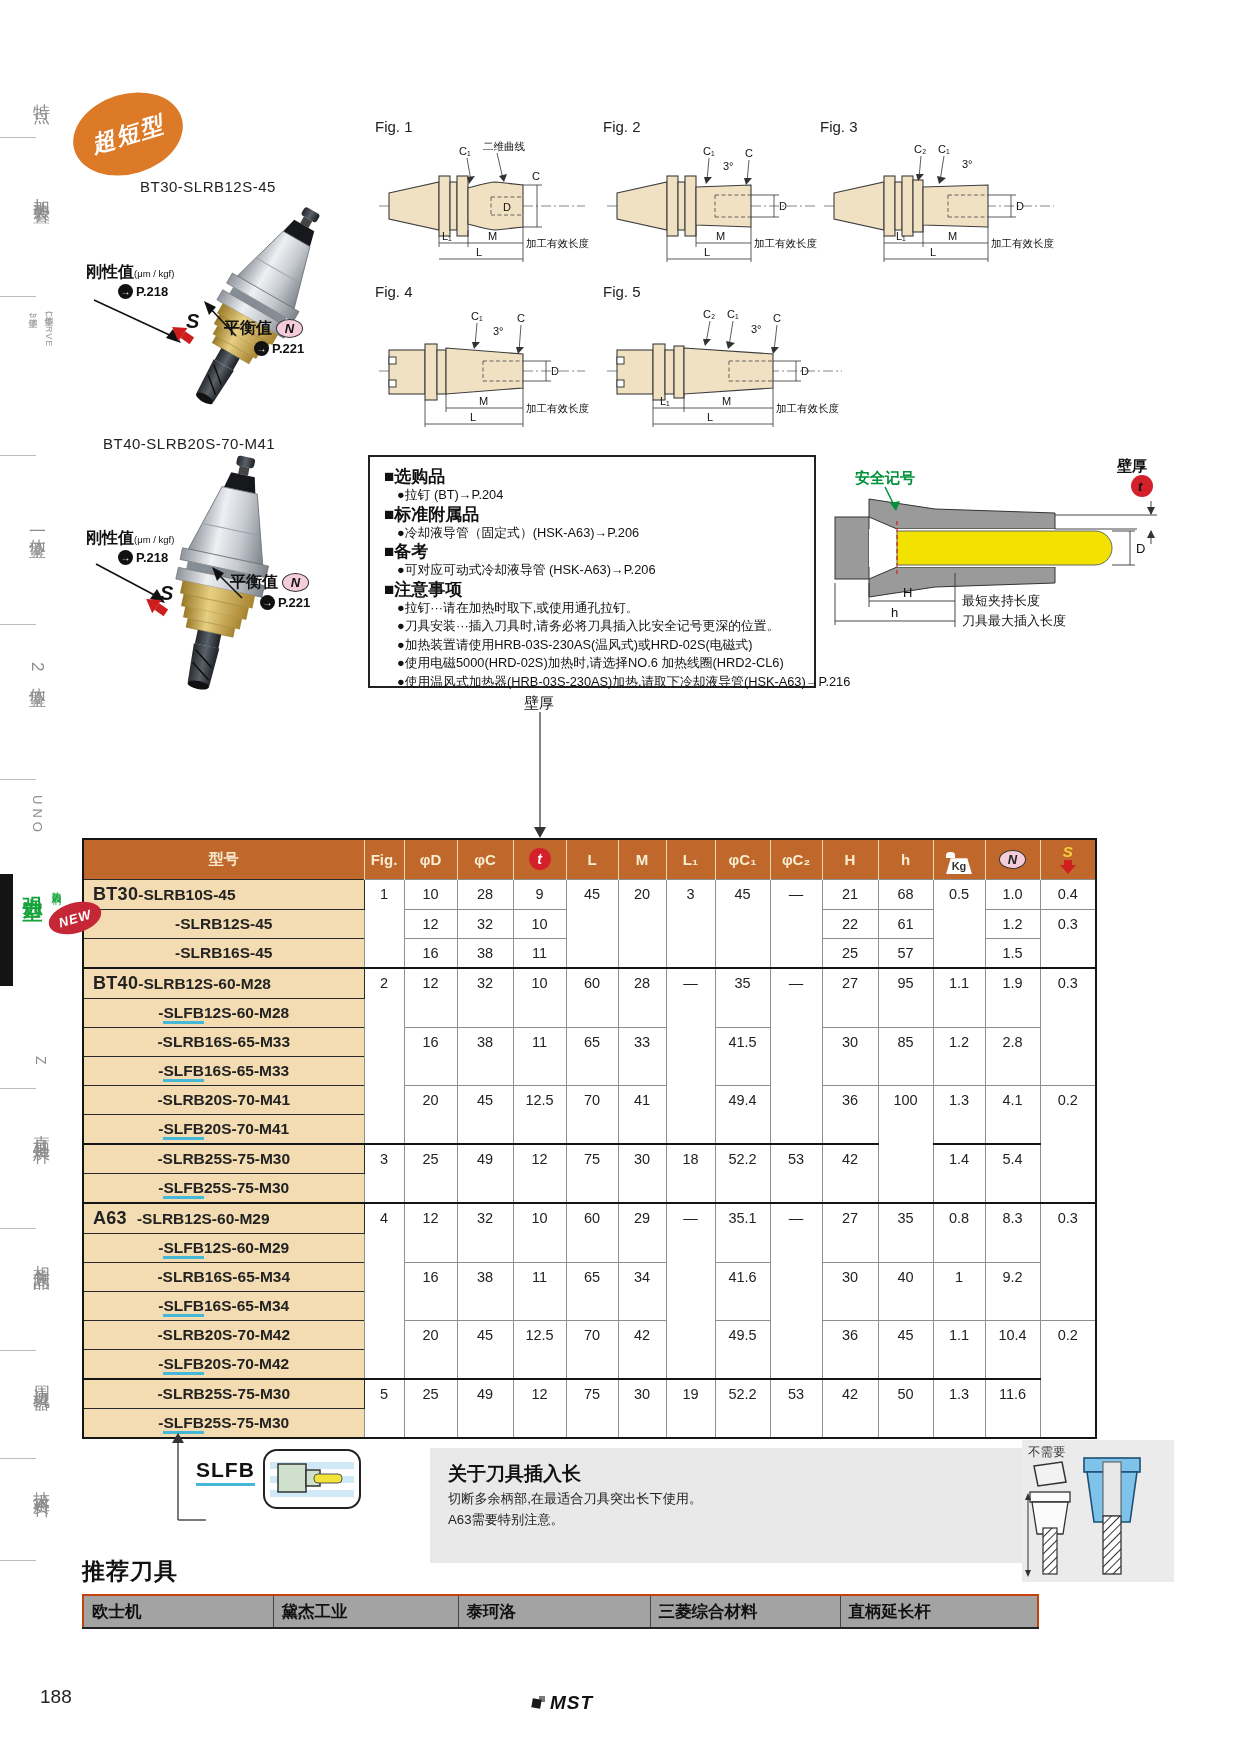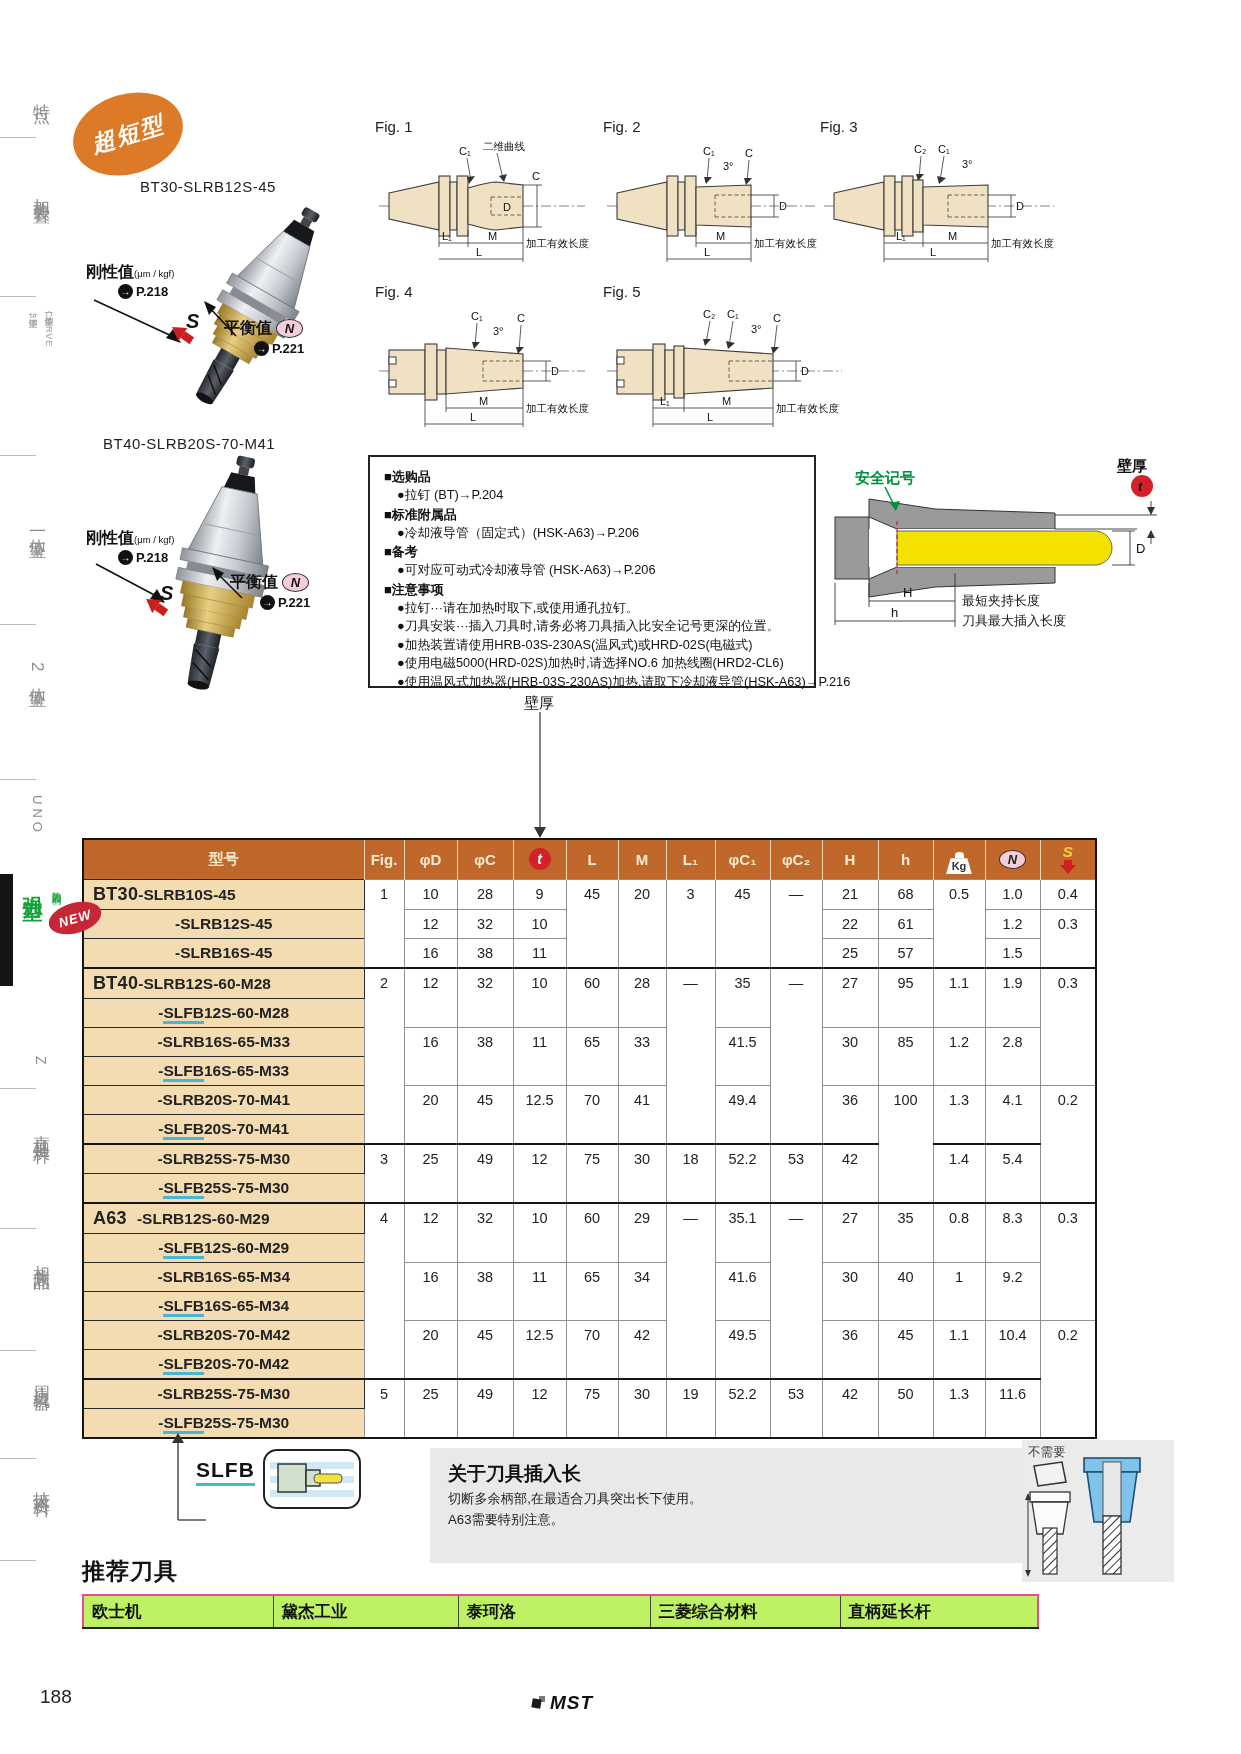--- a/index.html
+++ b/index.html
@@ -43,21 +43,21 @@
   .figsvg .body{fill:#f1e1c3;stroke:#3c3c3c;stroke-width:1.1}
   .figsvg .cl{stroke:#666;stroke-width:.8;stroke-dasharray:10 3 2 3}
   .figsvg .dsh{stroke:#555;stroke-width:.9;stroke-dasharray:4 2.5;fill:none}
   .figsvg .tn{stroke:#333;stroke-width:.8;fill:none}
   .figsvg text{font-size:11px;fill:#111}
   .figsvg .lbl{font-size:10.5px}
 
   
   #notes{position:absolute;left:368px;top:455px;width:448px;height:233px;border:2px solid #222;background:#fff;
          padding:10px 6px 0 14px}
-  .nb-t{font-weight:800;font-size:13px;line-height:19px}
+  .nb-t{font-weight:800;font-size:17px;line-height:19px}
   .nb-i{font-size:12.8px;line-height:18.5px;padding-left:13px;white-space:nowrap}
 
   
   .safety text{font-size:13px;fill:#111}
   .safety .grn{fill:#00913a;font-weight:700;font-size:15px}
   .safety .wt{font-size:15px;font-weight:700}
   .safety .tn{stroke:#333;stroke-width:.9;fill:none}
 
   
   #spec-table{position:absolute;left:82px;top:838px;border-collapse:collapse;table-layout:fixed;border:2px solid #151515}
@@ -69,21 +69,21 @@
                  vertical-align:top;line-height:28px;color:#222}
   #spec-table td.mcell{background:#f3dcb2;font-weight:700;font-size:15.5px;border-color:#2a2a2a}
   #spec-table td.mcell.has-pfx{text-align:left;padding-left:9px}
   .mpfx{font-size:18px;letter-spacing:.3px}
   .ucyan{display:inline-block;line-height:1.05;border-bottom:3px solid #45b8d8}
   #spec-table tr.gs td{border-top:2px solid #151515}
   .tc{display:inline-flex;width:22px;height:22px;border-radius:50%;background:#d3202a;color:#fff;font-style:italic;
       font-weight:700;align-items:center;justify-content:center;font-size:14px;vertical-align:middle}
   .nc{display:inline-flex;width:27px;height:19px;border-radius:50%;background:#f5cdd9;color:#222;border:1.5px solid #333;
       align-items:center;justify-content:center;font-size:13px;font-style:italic;vertical-align:middle}
-  .kgicon{display:inline-flex;flex-direction:column;align-items:center;line-height:1}
+  .kgicon{display:inline-flex;flex-direction:column;line-height:1}
   .kgknob{width:9px;height:6px;background:#fff;border-radius:50% 50% 0 0}
   .kgbody{display:flex;width:26px;height:16px;background:#fff;color:#333;
           clip-path:polygon(18% 0,82% 0,100% 100%,0 100%);align-items:center;justify-content:center;
           font-size:11px;font-weight:700}
   .sc{display:block;color:#f3d23c;font-weight:800;font-style:italic;font-size:15px;line-height:13px}
   .sstem{display:block;width:8px;height:5px;background:#cf1f1f;margin:2px auto 0}
   .sdown{display:block;margin:0 auto;width:0;height:0;border-top:9px solid #cf1f1f;
          border-left:8px solid transparent;border-right:8px solid transparent}
 
   .newbadge{position:absolute;left:48px;top:903px;width:54px;height:30px;background:#c62736;border-radius:50%;
@@ -92,21 +92,21 @@
 
   
   .slfb-label{position:absolute;left:196px;top:1458px;font-size:21px;font-weight:800;letter-spacing:1px;
               border-bottom:3.5px solid #45b8d8;padding-bottom:1px}
   #insnote{position:absolute;left:430px;top:1448px;width:595px;height:115px;background:#e9e9e9;padding:13px 18px}
   #insnote .t{font-size:19px;font-weight:800;margin-bottom:1px}
   #insnote .l{font-size:13.2px;line-height:21px;color:#222}
   .noneed{position:absolute;left:1022px;top:1440px;width:152px;height:142px;background:#ebebeb}
 
   .rec-title{position:absolute;left:82px;top:1556px;font-size:23px;font-weight:800;letter-spacing:1px}
-  #rec-table{position:absolute;left:82px;top:1594px;border-collapse:collapse;table-layout:fixed;border:2px solid #ec4899;background:#bef264}
+  #rec-table{position:absolute;left:82px;top:1594px;border-collapse:collapse;table-layout:fixed;border:2px solid #c2410c;background:#a3a3a3}
   #rec-table th{height:33px;font-size:16.5px;font-weight:800;text-align:left;padding-left:8px;
                 border:1px solid #444;border-bottom:2px solid #222}
   #rec-table td{height:31px;font-size:14px;border:1px solid #444;padding-left:8px;position:relative}
   .rcode{display:inline-block;width:50%}
   .ruse{font-size:13.5px}
 
   .pagenum{position:absolute;left:40px;top:1686px;font-size:19px;color:#222}
   .logo{position:absolute;left:532px;top:1692px;display:flex;align-items:center;gap:5px}
   .cube1{width:9px;height:9px;background:#1a1a1a;transform:rotate(10deg)}
   .cube2{width:6px;height:6px;background:#7a7a7a;margin-left:-7px;margin-top:-8px}

